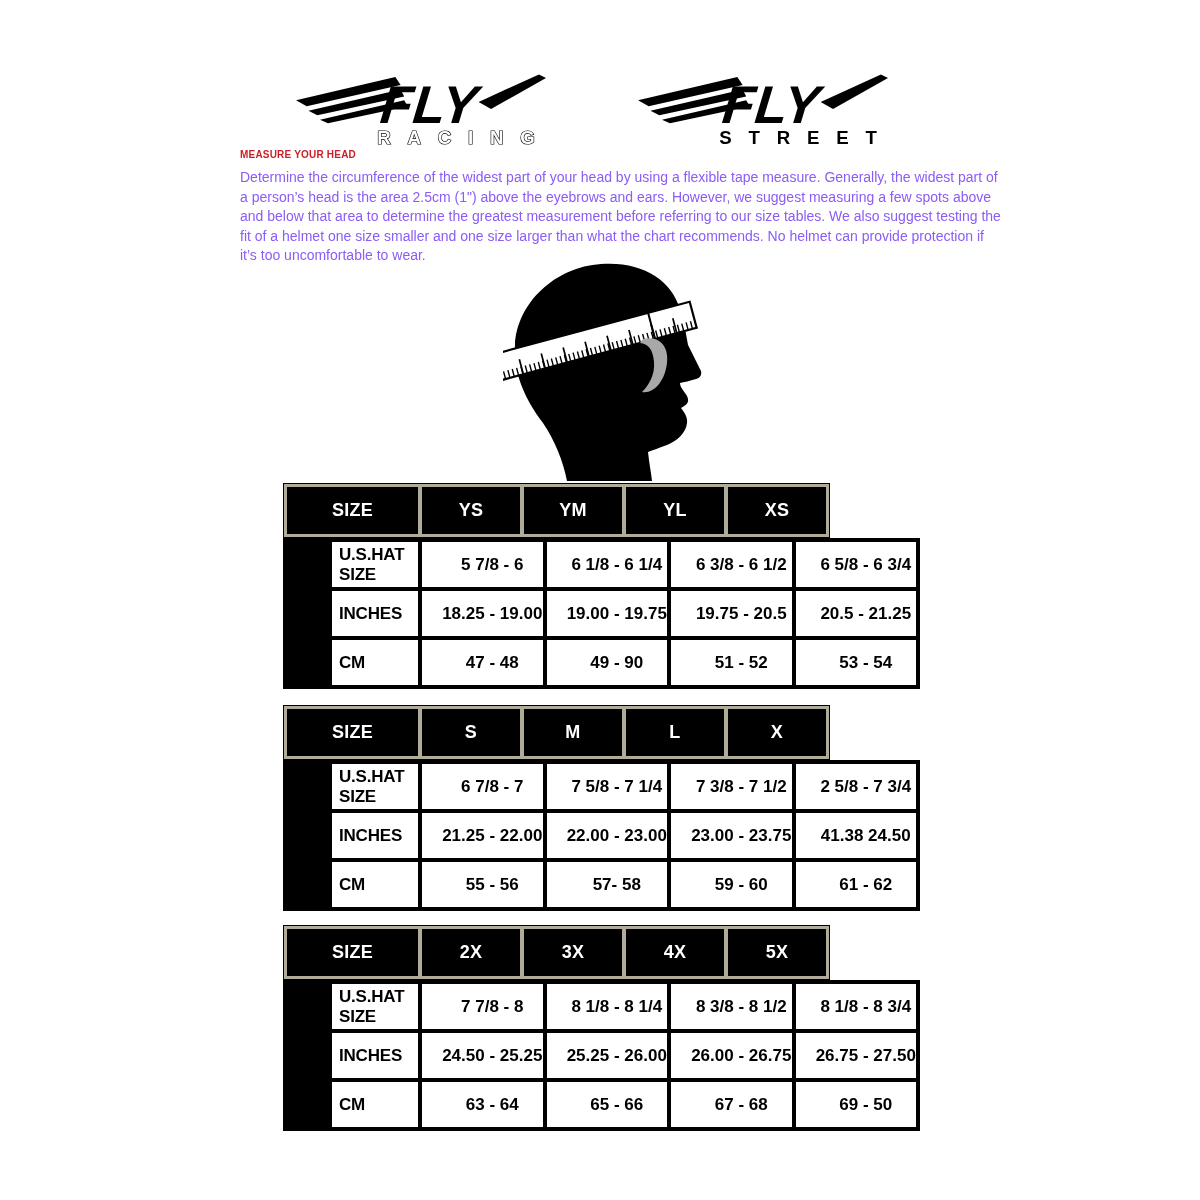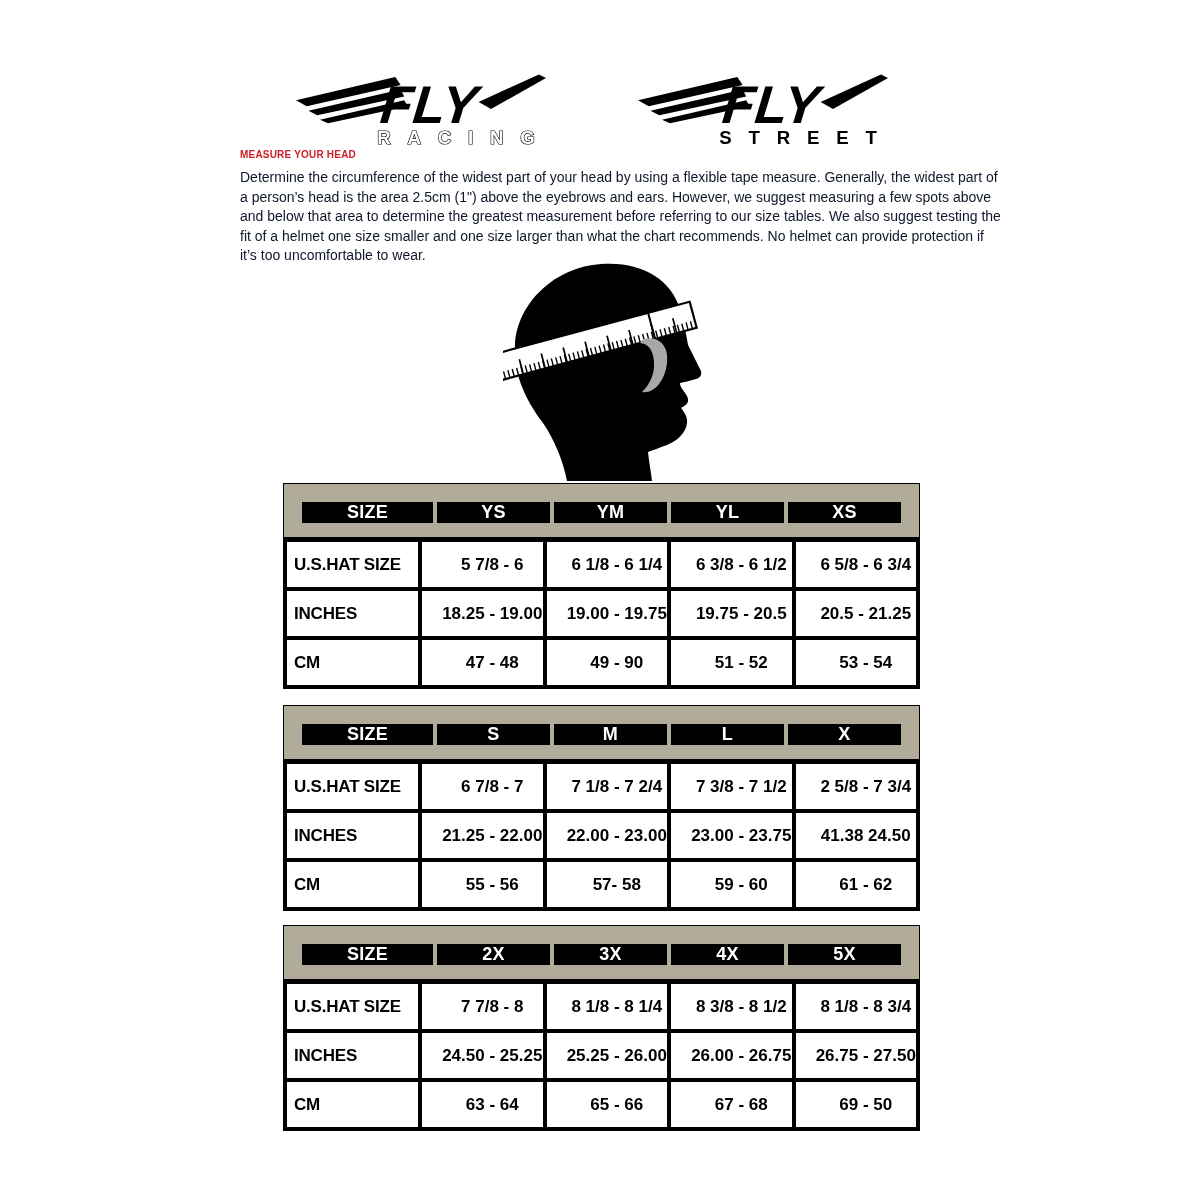--- a/index.html
+++ b/index.html
@@ -17,56 +17,56 @@
   .logo.racing { left:296px; }
   .logo.street { left:638px; }
 
   
   .heading {
     position:absolute; left:240px; top:149px;
     font-size:10px; font-weight:bold; color:#cb2027; letter-spacing:0.2px;
   }
   .intro {
     position:absolute; left:240px; top:168px; width:900px;
-    font-size:14px; line-height:19.5px; color:#0f172a;
+    font-size:14px; line-height:19.5px; color:#8b5cf6;
     white-space:pre-line;
   }
 
   
   .head-art { position:absolute; left:503px; top:251px; }
 
   
   .size-table { position:absolute; left:283px; width:637px; }
   #table1 { top:483px; }
   #table2 { top:705px; }
   #table3 { top:925px; }
 
   .t-header {
-    box-sizing:border-box; width:637px; height:55px;
+    box-sizing:border-box; width:547px; height:55px;
     border:1px solid #000; background:#b1ab99;
     display:grid; grid-template-columns:131px 1fr 1fr 1fr 1fr;
-    gap:4px; padding:18px;
+    gap:4px; padding:3px;
   }
   .h-cell {
     background:#000; color:#fff;
     display:flex; align-items:center; justify-content:center;
     font-weight:bold; font-size:18px; letter-spacing:0.3px;
   }
   .t-body {
     box-sizing:border-box; width:637px;
     border:1px solid #000; background:#000;
     display:grid; grid-template-columns:131px 1fr 1fr 1fr 1fr;
     grid-auto-rows:45px; gap:4px; padding:3px;
   }
   .b-cell {
     background:#fff; color:#000;
     display:flex; align-items:center; justify-content:center;
     font-weight:bold; font-size:17px;padding-left:20px;
   }
-  .b-cell.label { justify-content:flex-start; padding-left:7px; letter-spacing:-0.2px; }
+  .b-cell.label { justify-content:flex-start; padding-left:7px; letter-spacing:-0.2px;margin-left:45px; }
 </style>
 </head>
 <body>
 
 <div class="page">
 
   <div class="logo racing">
     <svg viewBox="0 0 300 88" width="266" height="78">
       <g fill="#000">
         <polygon points="0,34 112,8 118,17 12,41"></polygon>
@@ -165,21 +165,21 @@
     <div class="t-header">
       <div class="h-cell">SIZE</div>
       <div class="h-cell">S</div>
       <div class="h-cell">M</div>
       <div class="h-cell">L</div>
       <div class="h-cell">X</div>
     </div>
     <div class="t-body">
       <div class="b-cell label">U.S.HAT SIZE</div>
       <div class="b-cell">6 7/8 - 7</div>
-      <div class="b-cell">7 1/8 - 7 2/4</div>
+      <div class="b-cell">7 5/8 - 7 1/4</div>
       <div class="b-cell">7 3/8 - 7 1/2</div>
       <div class="b-cell">2 5/8 - 7 3/4</div>
       <div class="b-cell label">INCHES</div>
       <div class="b-cell">21.25 - 22.00</div>
       <div class="b-cell">22.00 - 23.00</div>
       <div class="b-cell">23.00 - 23.75</div>
       <div class="b-cell">41.38 24.50</div>
       <div class="b-cell label">CM</div>
       <div class="b-cell">55 - 56</div>
       <div class="b-cell">57- 58</div>

